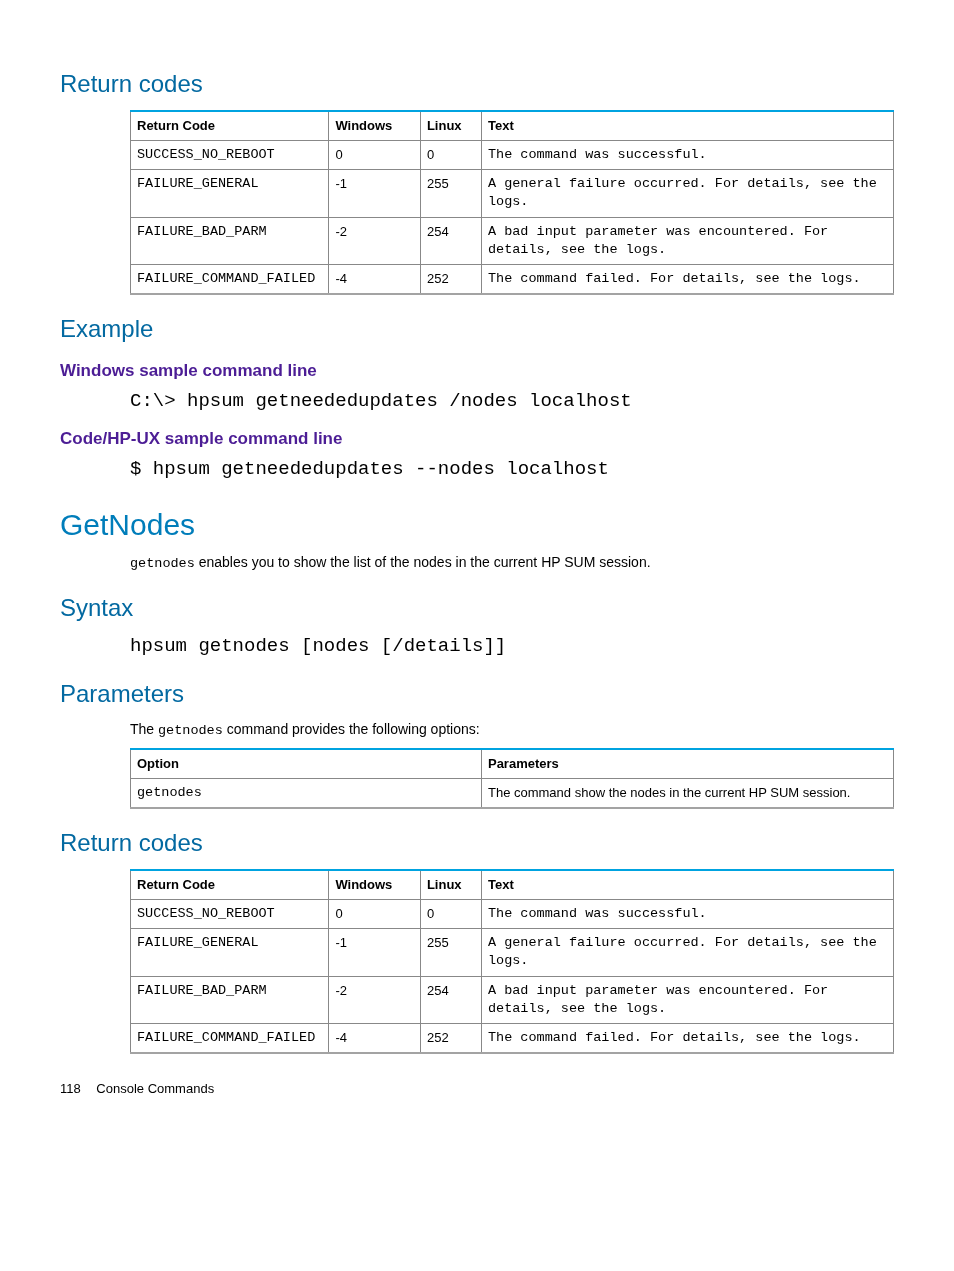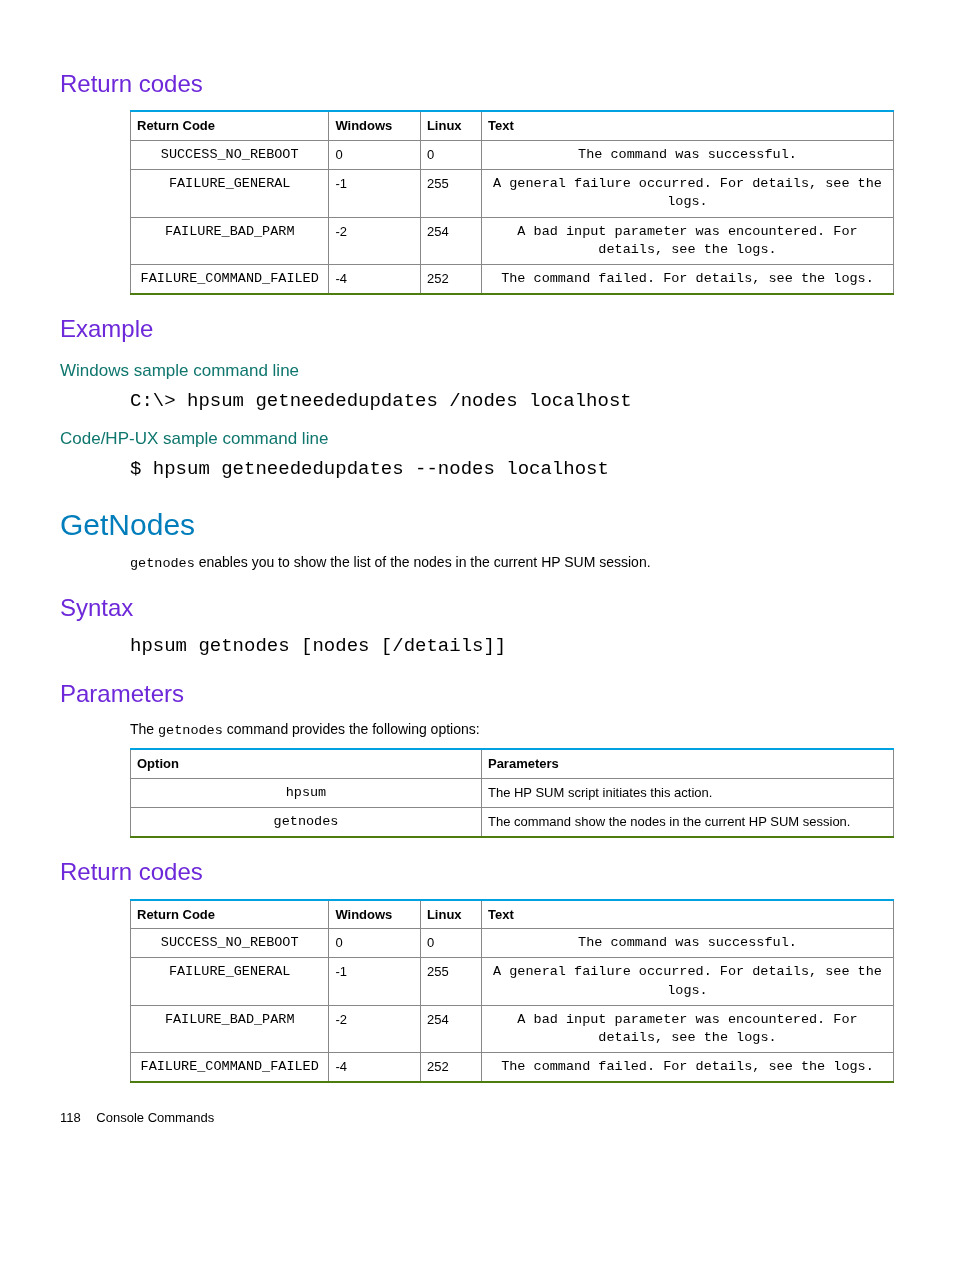--- a/index.html
+++ b/index.html
@@ -8,33 +8,33 @@
     font-size: 14px;
     color: #000;
     margin: 0;
     padding: 50px 60px 40px 60px;
     width: 954px;
     line-height: 1.35;
   }
   h2.section {
     font-size: 24px;
     font-weight: 400;
-    color: #6d28d9;
+    color: #0369a1;
     margin: 18px 0 10px 0;
   }
   h1.cmdtitle {
     font-size: 30px;
     font-weight: 400;
     color: #007dba;
     margin: 22px 0 8px 0;
   }
   h3.sub {
     font-size: 17px;
-    font-weight: 400;
-    color: #0f766e;
+    font-weight: 700;
+    color: #4c1d95;
     margin: 14px 0 6px 0;
   }
   .indent { margin-left: 70px; }
   table {
     border-collapse: collapse;
     width: calc(100% - 70px);
     margin-left: 70px;
     margin-top: 8px;
     margin-bottom: 8px;
   }
@@ -43,23 +43,23 @@
     padding: 5px 6px;
     text-align: left;
     vertical-align: top;
     font-size: 13px;
   }
   table th {
     font-weight: bold;
     border-top: 2px solid #00a3e0;
   }
   table tr:last-child td {
-    border-bottom: 2px solid #4d7c0f;
+    border-bottom: 2px solid #a3a3a3;
   }
-  .mono { font-family: "Courier New", monospace; font-size: 13.5px; text-align: center; }
+  .mono { font-family: "Courier New", monospace; font-size: 13.5px; }
   .codeblock {
     font-family: "Courier New", monospace;
     font-size: 19px;
     margin: 4px 0 8px 70px;
   }
   p.body { margin: 4px 0 8px 70px; }
   .footer {
     margin-top: 26px;
     font-size: 13px;
   }
@@ -132,24 +132,20 @@
 </p>
 <table>
   <thead>
     <tr>
       <th class="col-opt">Option</th>
       <th class="col-desc">Parameters</th>
     </tr>
   </thead>
   <tbody>
     <tr>
-      <td class="mono">hpsum</td>
-      <td>The HP SUM script initiates this action.</td>
-    </tr>
-    <tr>
       <td class="mono">getnodes</td>
       <td>The command show the nodes in the current HP SUM session.</td>
     </tr>
   </tbody>
 </table>
 
 <h2 class="section">Return codes</h2>
 <table>
   <thead>
     <tr>

